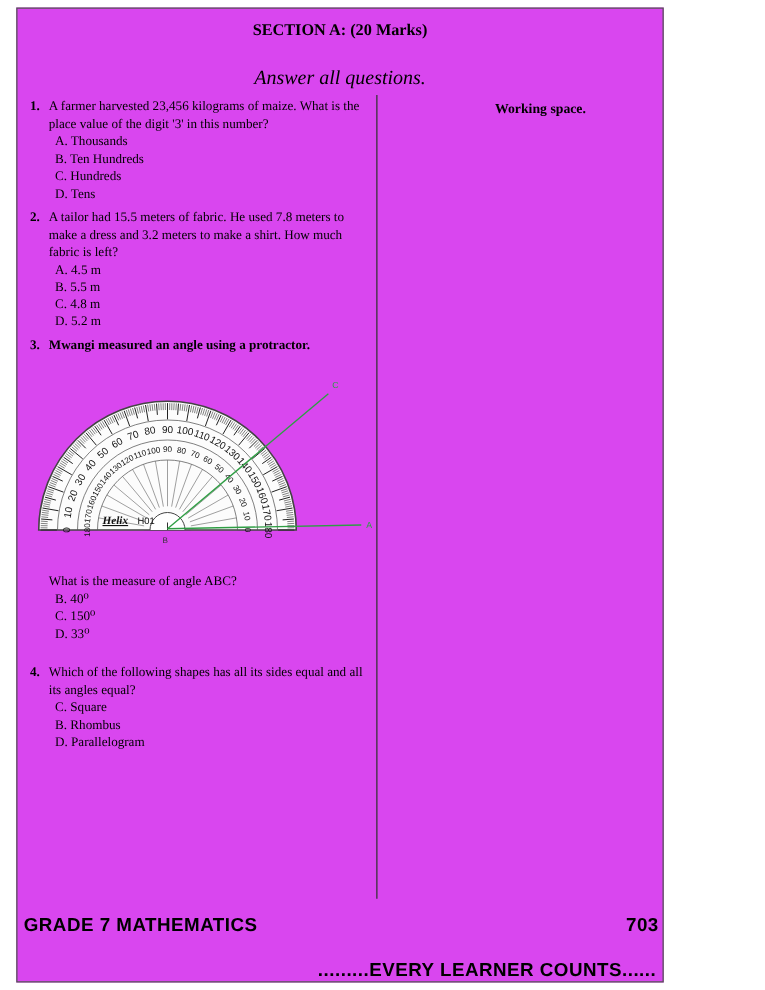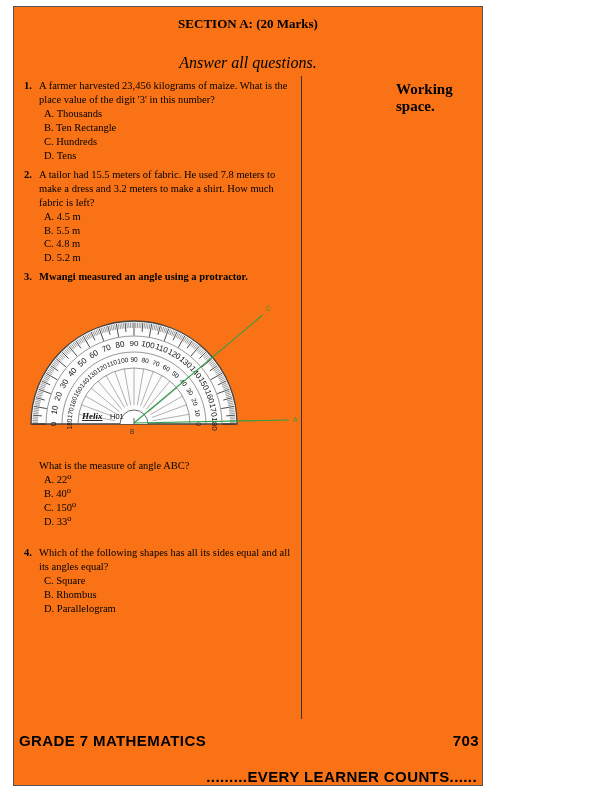--- a/index.html
+++ b/index.html
@@ -7,39 +7,39 @@
   body {
     width: 612px; height: 792px;
     background: #fff;
     font-family: "Liberation Serif", "DejaVu Serif", serif;
     color: #000;
     position: relative;
     overflow: hidden;
   }
   .page {
     position: absolute; left: 13px; top: 6px;
-    width: 470px; height: 780px;
+    width: 518px; height: 780px;
     border: 1px solid #555;
-    background: #f97316;
+    background: #d946ef;
   }
   .title {
     position: absolute; top: 9px; left: 0; right: 0;
     text-align: center; font-weight: bold; font-size: 13px;
   }
   .instruction {
     position: absolute; top: 47px; left: 0; right: 0;
     text-align: center; font-style: italic; font-size: 16px;
   }
   .divider {
     position: absolute; left: 287px; top: 69px;
     height: 643px; width: 0; border-left: 1px solid #333;
   }
   .working {
     position: absolute; left: 382px; top: 74px;
-    font-weight: bold; font-size: 15px;
+    font-weight: bold; font-size: 11px;
   }
   .questions {
     position: absolute; left: 10px; top: 72px; width: 276px;
     font-size: 10.5px; line-height: 1.33;
   }
   .q { display: flex; margin-bottom: 5px; }
   .qnum { flex: 0 0 15px; width: 15px; font-weight: bold; }
   .qbody { flex: 1; }
   .qtext.bold { font-weight: bold; }
   .opt { padding-left: 5px; }
@@ -68,21 +68,21 @@
 
   <div class="working">Working space.</div>
 
   <div class="questions">
 
     <div class="q">
       <span class="qnum">1.</span>
       <div class="qbody">
         <div class="qtext">A farmer harvested 23,456 kilograms of maize. What is the place value of the digit '3' in this number?</div>
         <div class="opt">A. Thousands</div>
-        <div class="opt">B. Ten Rectangle</div>
+        <div class="opt">B. Ten Hundreds</div>
         <div class="opt">C. Hundreds</div>
         <div class="opt">D. Tens</div>
       </div>
     </div>
 
     <div class="q">
       <span class="qnum">2.</span>
       <div class="qbody">
         <div class="qtext">A tailor had 15.5 meters of fabric. He used 7.8 meters to make a dress and 3.2 meters to make a shirt. How much fabric is left?</div>
         <div class="opt">A. 4.5 m</div>
@@ -345,21 +345,20 @@
               <text x="55" y="131" font-size="9" font-style="italic" font-weight="bold" font-family="Liberation Serif, DejaVu Serif, serif" fill="#111" text-decoration="underline">Helix</text>
               <text x="83" y="131" font-size="7.5" font-family="Liberation Sans, DejaVu Sans, sans-serif" fill="#111">H01</text>
               <line x1="107" y1="135" x2="262" y2="132" stroke="#2f9e44" stroke-width="1.1"></line>
               <line x1="107" y1="135" x2="235.7" y2="27.0" stroke="#2f9e44" stroke-width="1.1"></line>
               <text x="266" y="134" font-size="7" fill="#2f9e44" font-family="Liberation Sans, DejaVu Sans, sans-serif">A</text>
               <text x="238.8" y="22.7" font-size="7" fill="#2f9e44" font-family="Liberation Sans, DejaVu Sans, sans-serif">C</text>
               <text x="103" y="146" font-size="6.5" fill="#333" font-family="Liberation Sans, DejaVu Sans, sans-serif">B</text>
             </svg>
         </div>
         <div class="subq">What is the measure of angle ABC?</div>
-        <div class="opt">A. 22⁰</div>
         <div class="opt">B. 40⁰</div>
         <div class="opt">C. 150⁰</div>
         <div class="opt">D. 33⁰</div>
       </div>
     </div>
 
     <div class="q q4">
       <span class="qnum">4.</span>
       <div class="qbody">
         <div class="qtext">Which of the following shapes has all its sides equal and all its angles equal?</div>

